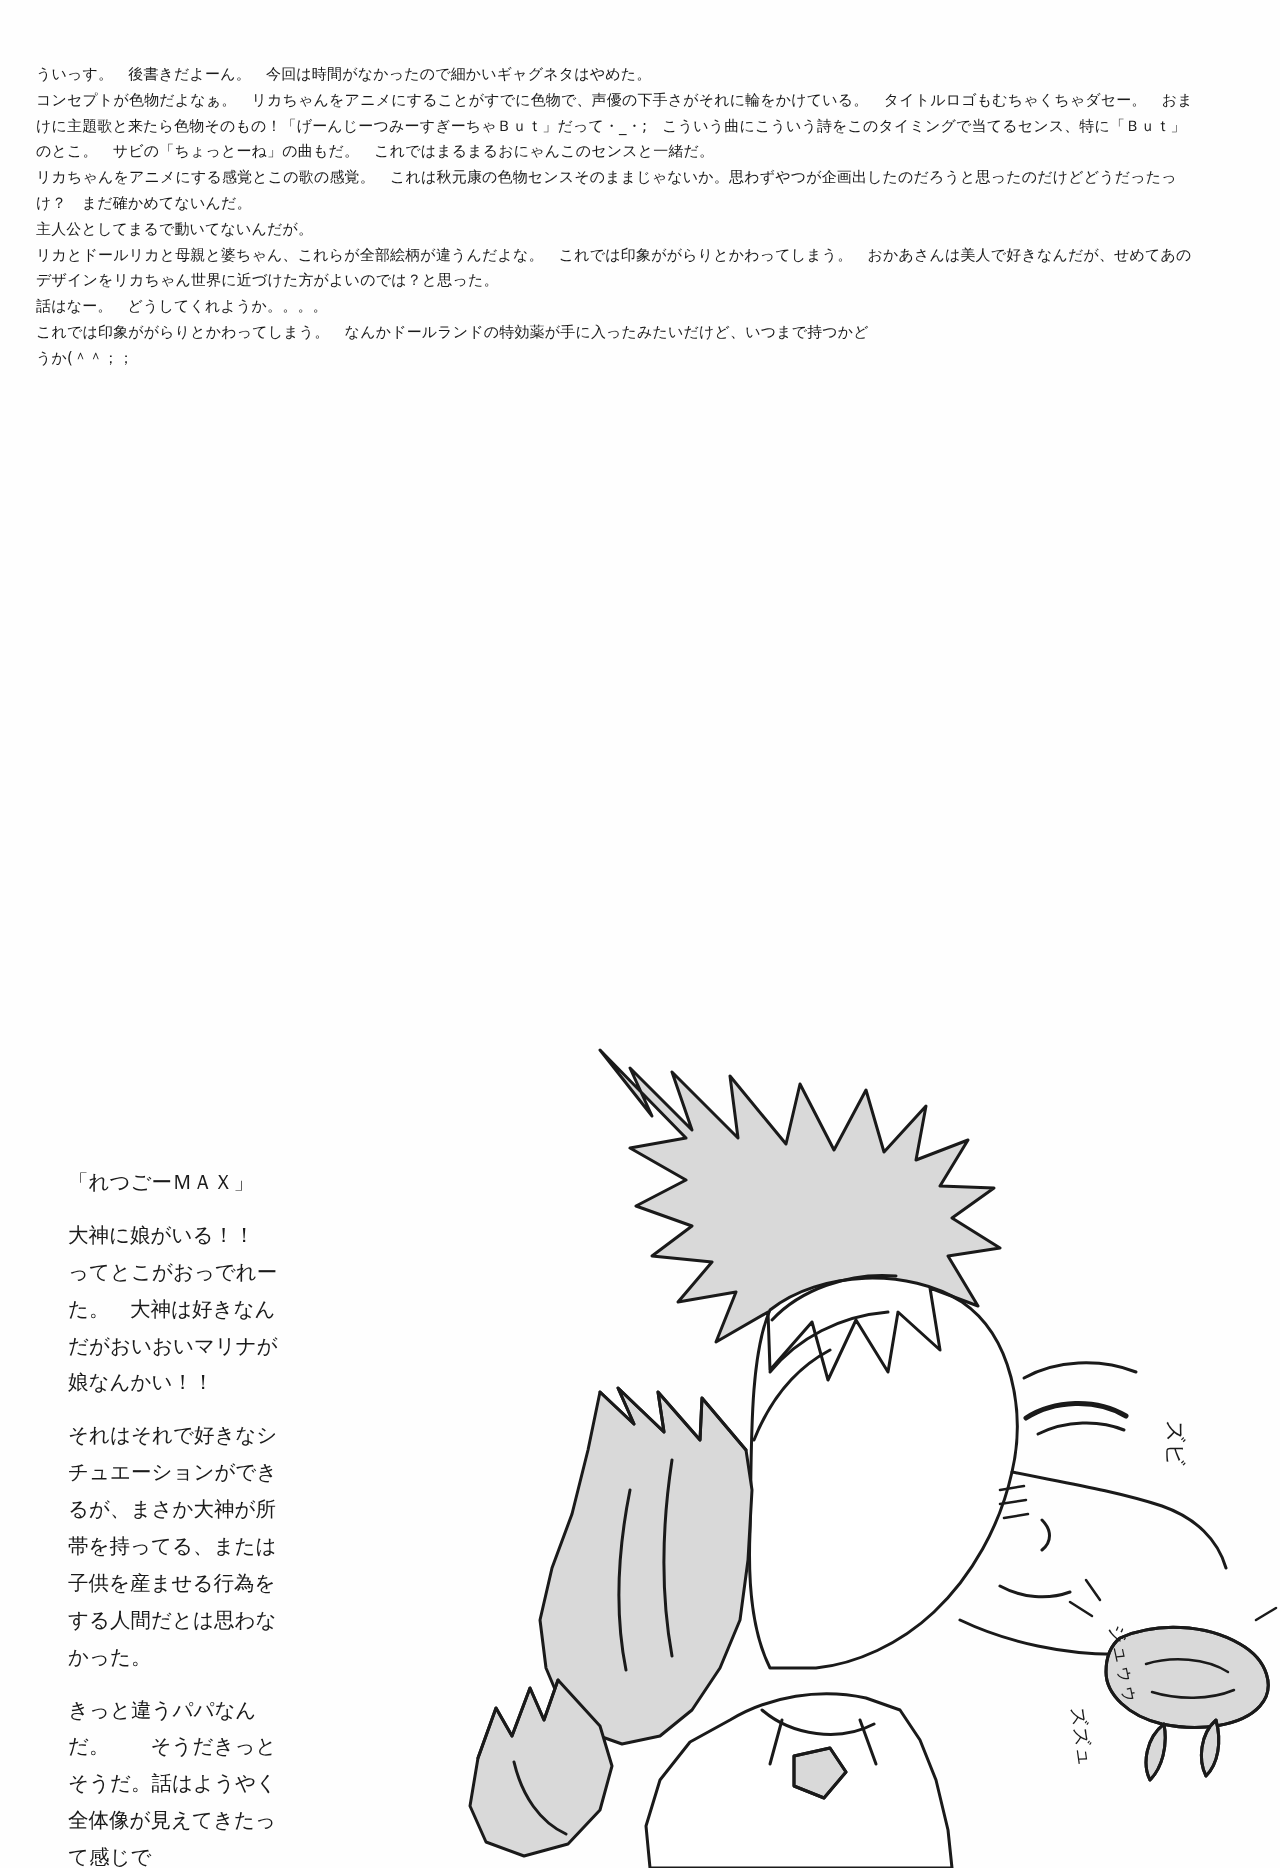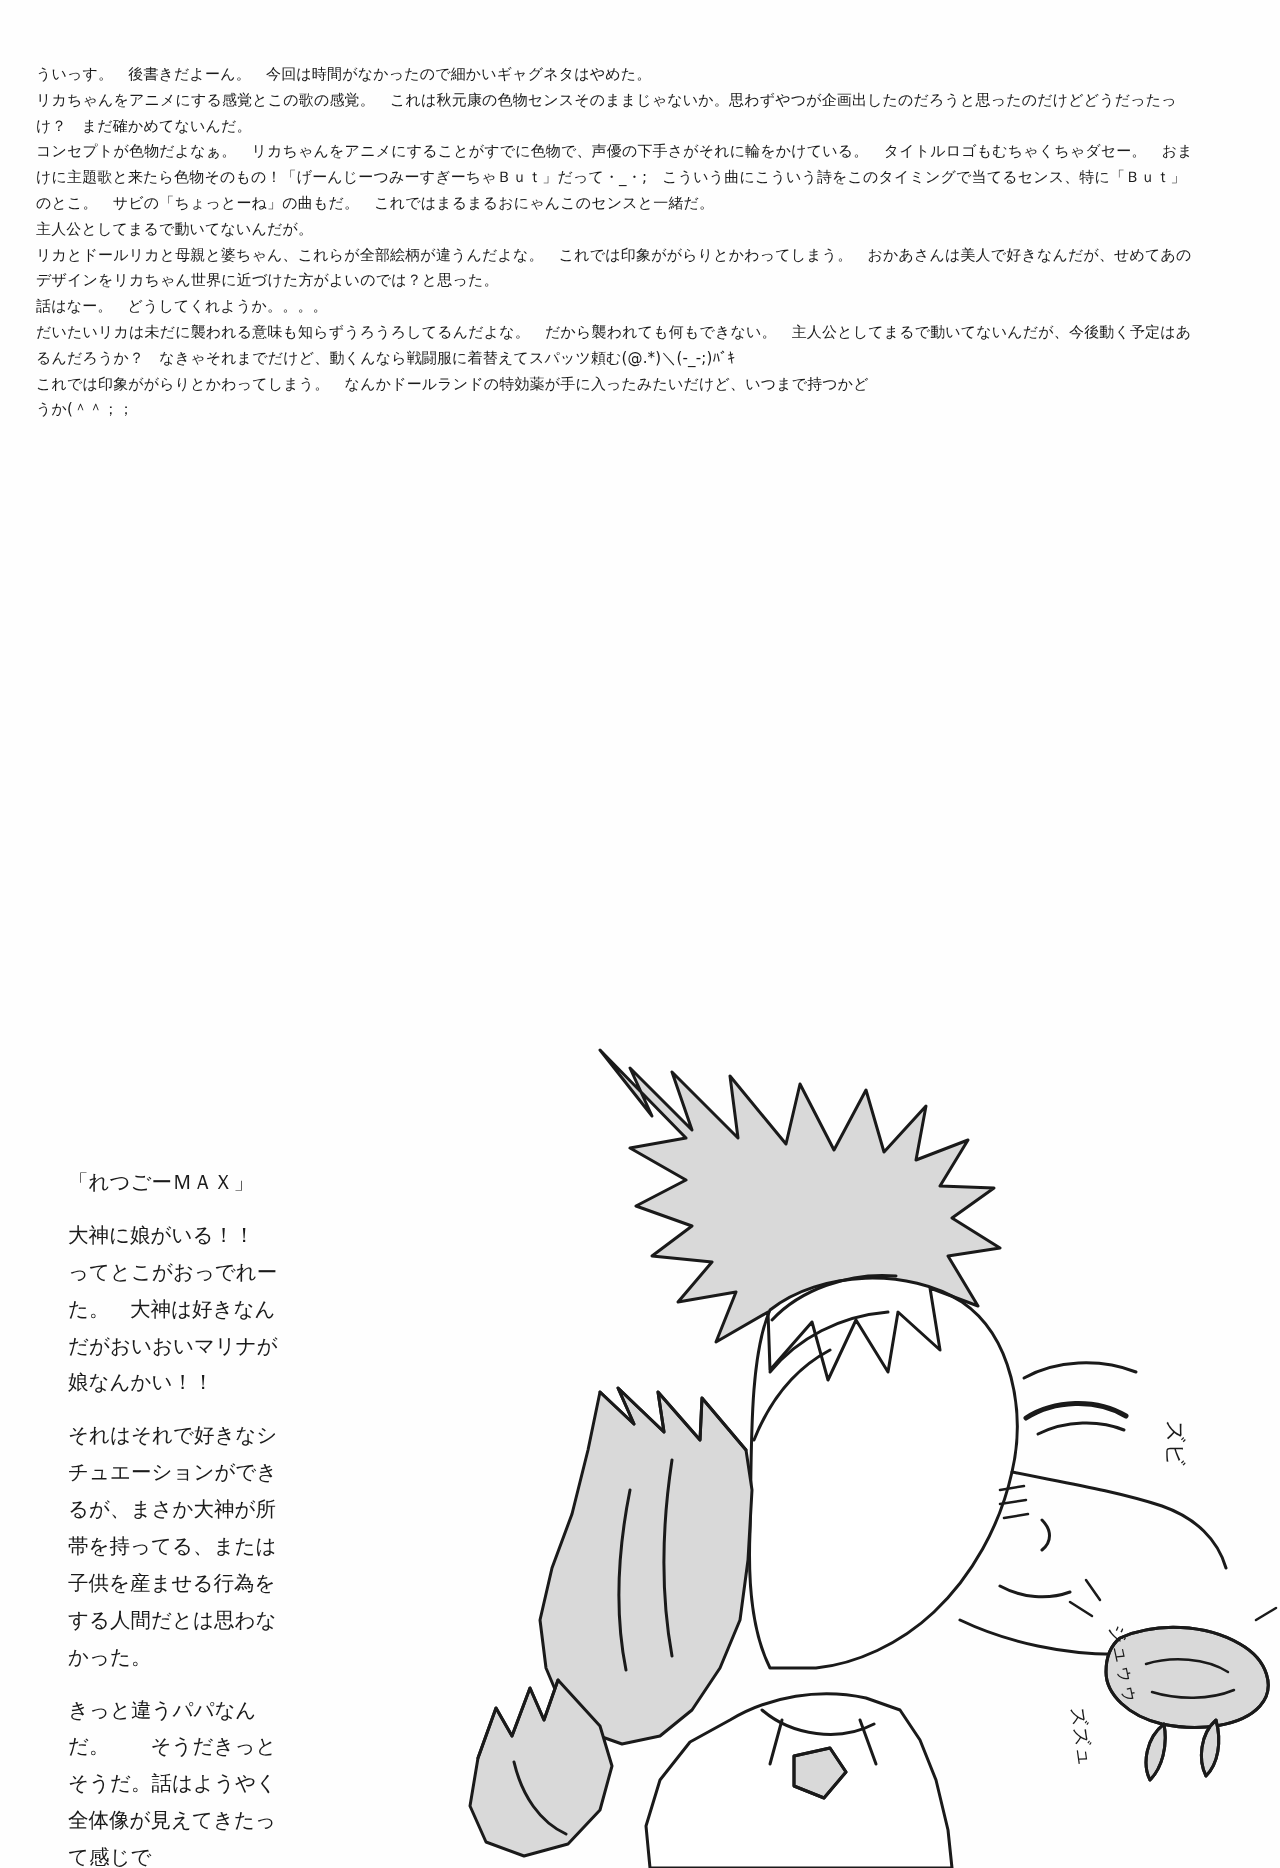--- a/index.html
+++ b/index.html
@@ -73,26 +73,25 @@
   .sfx-2 { left: 1128px; top: 1622px; transform: rotate(78deg); transform-origin: left top; font-size: 19px;}
   .sfx-3 { left: 1090px; top: 1705px; transform: rotate(82deg); transform-origin: left top; font-size: 19px;}
 </style>
 </head>
 <body>
 
 <div class="page">
 
   <div class="afterword">
     <p>ういっす。　後書きだよーん。　今回は時間がなかったので細かいギャグネタはやめた。</p>
+    <p>コンセプトが色物だよなぁ。　リカちゃんをアニメにすることがすでに色物で、声優の下手さがそれに輪をかけている。　タイトルロゴもむちゃくちゃダセー。　おまけに主題歌と来たら色物そのもの！「げーんじーつみーすぎーちゃＢｕｔ」だって・_・;　こういう曲にこういう詩をこのタイミングで当てるセンス、特に「Ｂｕｔ」のとこ。　サビの「ちょっとーね」の曲もだ。　これではまるまるおにゃんこのセンスと一緒だ。</p>
     <p>リカちゃんをアニメにする感覚とこの歌の感覚。　これは秋元康の色物センスそのままじゃないか。思わずやつが企画出したのだろうと思ったのだけどどうだったっけ？　まだ確かめてないんだ。</p>
-    <p>コンセプトが色物だよなぁ。　リカちゃんをアニメにすることがすでに色物で、声優の下手さがそれに輪をかけている。　タイトルロゴもむちゃくちゃダセー。　おまけに主題歌と来たら色物そのもの！「げーんじーつみーすぎーちゃＢｕｔ」だって・_・;　こういう曲にこういう詩をこのタイミングで当てるセンス、特に「Ｂｕｔ」のとこ。　サビの「ちょっとーね」の曲もだ。　これではまるまるおにゃんこのセンスと一緒だ。</p>
     <p>主人公としてまるで動いてないんだが。</p>
     <p>リカとドールリカと母親と婆ちゃん、これらが全部絵柄が違うんだよな。　これでは印象ががらりとかわってしまう。　おかあさんは美人で好きなんだが、せめてあのデザインをリカちゃん世界に近づけた方がよいのでは？と思った。</p>
     <p>話はなー。　どうしてくれようか。。。。</p>
-    <p>だいたいリカは未だに襲われる意味も知らずうろうろしてるんだよな。　だから襲われても何もできない。　主人公としてまるで動いてないんだが、今後動く予定はあるんだろうか？　なきゃそれまでだけど、動くんなら戦闘服に着替えてスパッツ頼む(@.*)＼(-_-;)ﾊﾞｷ</p>
     <p>これでは印象ががらりとかわってしまう。　なんかドールランドの特効薬が手に入ったみたいだけど、いつまで持つかど</p>
     <p>うか(＾＾；；</p>
   </div>
 
   <div class="col-left">
     <p>「れつごーＭＡＸ」</p>
     <p>大神に娘がいる！！　　ってとこがおっでれーた。　大神は好きなんだがおいおいマリナが娘なんかい！！</p>
     <p>それはそれで好きなシチュエーションができるが、まさか大神が所帯を持ってる、または子供を産ませる行為をする人間だとは思わなかった。</p>
     <p>きっと違うパパなんだ。　　そうだきっとそうだ。話はようやく全体像が見えてきたって感じで</p>
   </div>

